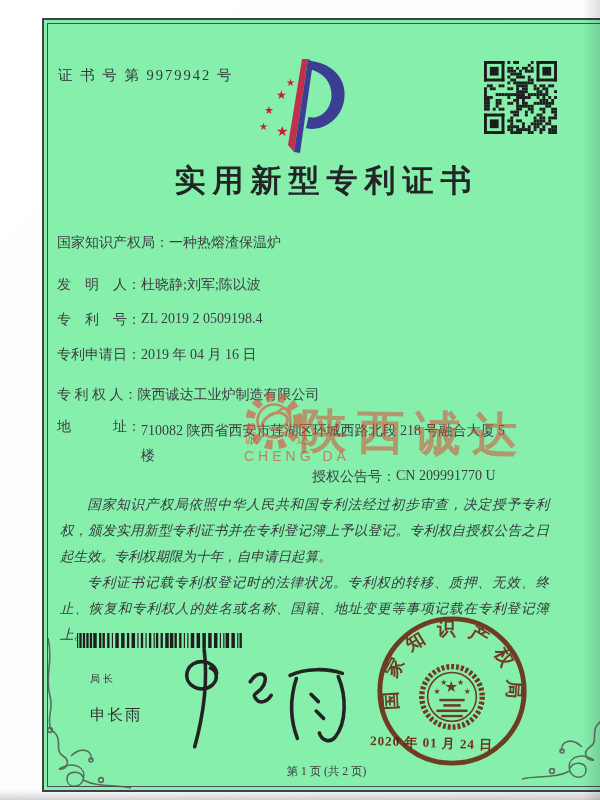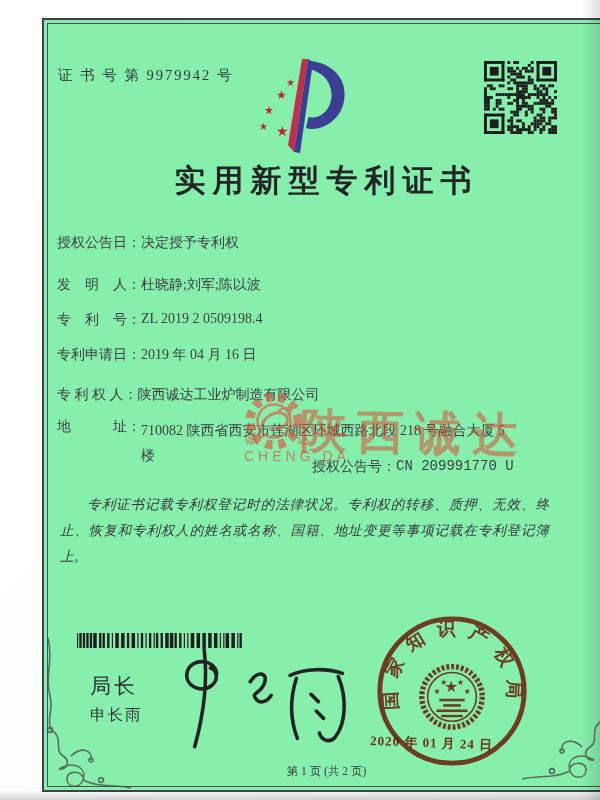--- a/index.html
+++ b/index.html
@@ -21,37 +21,37 @@
   .title{position:absolute;left:0;top:140px;width:100%;text-align:center;
     font-size:31px;font-weight:bold;letter-spacing:7px;color:#222426;}
 
   .fields{position:absolute;left:13px;top:0;width:492px;font-size:14px;color:#3d3f42;}
   .row{position:absolute;left:0;white-space:nowrap;}
   .row .lbl{display:inline-block;}
   .row .val{display:inline-block;vertical-align:top;}
   .r-name{top:214px;} .r-inv{top:256px;} .r-pat{top:291px;} .r-file{top:326px;text-align:right;}
   .r-owner{top:366px;} .r-addr{top:398px;white-space:normal;} .r-grant{top:438px;}
   .r-addr .val{width:372px;white-space:normal;line-height:25px;}
-  .pair2{position:absolute;left:255px;top:0;font-family:Liberation Mono, monospace;}
+  .pair2{position:absolute;left:255px;top:10px;}
   .r-grant{width:492px;}
 
   .wm{position:absolute;z-index:6;pointer-events:none;}
   .wm-gear{left:195px;top:366px;width:70px;height:70px;opacity:.62;}
   .wm-co{left:256px;top:382px;font-size:47px;font-weight:bold;letter-spacing:10px;
     font-family:"Liberation Sans","DejaVu Sans",sans-serif;color:rgba(224,62,44,.5);transform:rotate(1.2deg);}
   .wm-sub{left:200px;top:410px;font-size:14px;letter-spacing:12px;color:rgba(224,62,44,.6);text-align:center;}
   .wm-latin{left:200px;top:428px;font-size:14px;letter-spacing:4px;color:rgba(224,62,44,.6);
     font-family:"Liberation Sans","DejaVu Sans",sans-serif;}
 
   .body-text{position:absolute;left:16px;top:472px;width:489px;font-size:13.6px;
     line-height:1.92;font-style:italic;color:#37393c;text-align:justify;}
   .body-text p{margin:0;text-indent:2em;}
 
   .barcode{position:absolute;left:33px;top:613px;width:166px;height:15px;}
-  .director-label{position:absolute;left:46px;top:652px;font-size:21px;color:#2e3033;letter-spacing:3px;}
+  .director-label{position:absolute;left:46px;top:652px;font-size:10px;color:#2e3033;letter-spacing:3px;}
   .director-name{position:absolute;left:46px;top:685px;font-size:15.5px;color:#2e3033;letter-spacing:2px;}
   .sign{position:absolute;left:118px;top:624px;width:210px;height:110px;}
 
   .seal{position:absolute;left:329px;top:593px;width:158px;height:156px;z-index:7;
     mix-blend-mode:multiply;opacity:.95;}
   .seal-date{position:absolute;left:326px;top:715px;width:170px;z-index:8;font-size:13px;
     color:#d03526;letter-spacing:1px;transform:rotate(2deg);font-weight:bold;mix-blend-mode:multiply;}
 
   .footer{position:absolute;left:0;top:744px;width:100%;text-align:center;font-size:11.5px;color:#3a3c40;}
 
@@ -321,21 +321,21 @@
       <rect x="19" y="24" width="1" height="1" fill="#1c1c1c"></rect>
       <rect x="22" y="24" width="1" height="1" fill="#1c1c1c"></rect>
       <rect x="23" y="24" width="1" height="1" fill="#1c1c1c"></rect>
       <rect x="24" y="24" width="1" height="1" fill="#1c1c1c"></rect>
     </svg>
 
   <div class="title">实用新型专利证书</div>
 
   <div class="fields">
     <div class="row r-name">
-      <span class="lbl">授权公告日：</span><span class="val">决定授予专利权</span>
+      <span class="lbl">国家知识产权局：</span><span class="val">一种热熔渣保温炉</span>
     </div>
     <div class="row r-inv">
       <span class="lbl">发　明　人：</span><span class="val">杜晓静;刘军;陈以波</span>
     </div>
     <div class="row r-pat">
       <span class="lbl">专　利　号：</span><span class="val">ZL 2019 2 0509198.4</span>
     </div>
     <div class="row r-file">
       <span class="lbl">专利申请日：</span><span class="val">2019 年 04 月 16 日</span>
     </div>
@@ -356,20 +356,21 @@
     <circle cx="35" cy="35" r="24" fill="none" stroke="#e0513d" stroke-width="9" stroke-dasharray="7 6"></circle>
     <circle cx="35" cy="35" r="16.5" fill="none" stroke="#e0513d" stroke-width="2.6"></circle>
     <path d="M23 41 C 24 28, 43 22, 48 31 C 51 39, 39 46, 30 42" fill="none" stroke="#e0513d" stroke-width="3"></path>
     <path d="M38 27 C 44 20, 52 21, 51 29" fill="none" stroke="#e0513d" stroke-width="2.6"></path>
   </svg>
   <div class="wm wm-co">陕西诚达</div>
   <div class="wm wm-sub">诚　达</div>
   <div class="wm wm-latin">CHENG DA</div>
 
   <div class="body-text">
+    <p>国家知识产权局依照中华人民共和国专利法经过初步审查，决定授予专利权，颁发实用新型专利证书并在专利登记簿上予以登记。专利权自授权公告之日起生效。专利权期限为十年，自申请日起算。</p>
     <p>专利证书记载专利权登记时的法律状况。专利权的转移、质押、无效、终止、恢复和专利权人的姓名或名称、国籍、地址变更等事项记载在专利登记簿上。</p>
   </div>
 
   <svg id="barcode" class="barcode" preserveAspectRatio="none" aria-hidden="true" viewBox="0 0 143 14">
       <rect x="0" y="0" width="1" height="14" fill="#1e1e1e"></rect>
       <rect x="2" y="0" width="2" height="14" fill="#1e1e1e"></rect>
       <rect x="5" y="0" width="2" height="14" fill="#1e1e1e"></rect>
       <rect x="8" y="0" width="2" height="14" fill="#1e1e1e"></rect>
       <rect x="11" y="0" width="2" height="14" fill="#1e1e1e"></rect>
       <rect x="14" y="0" width="3" height="14" fill="#1e1e1e"></rect>

